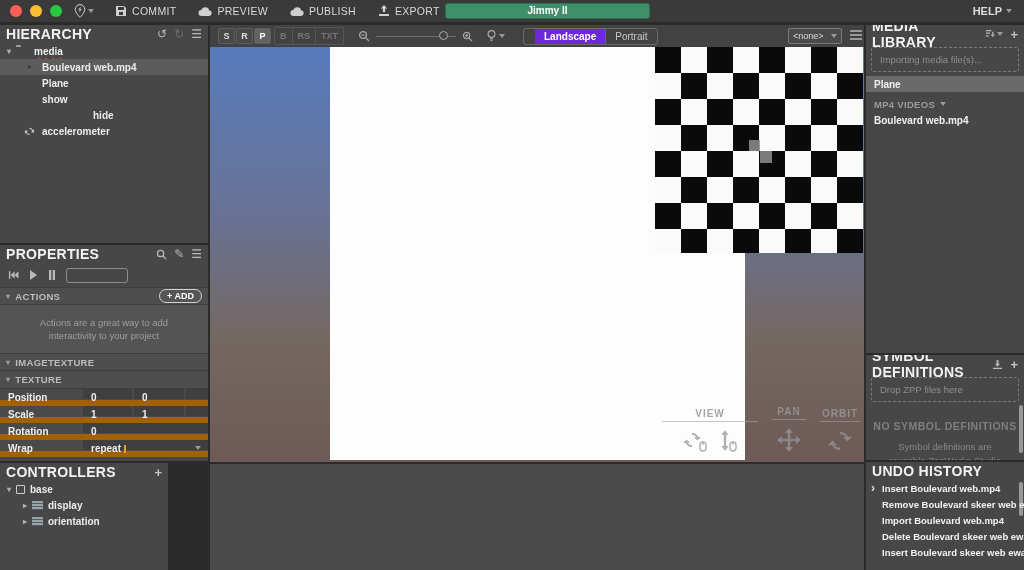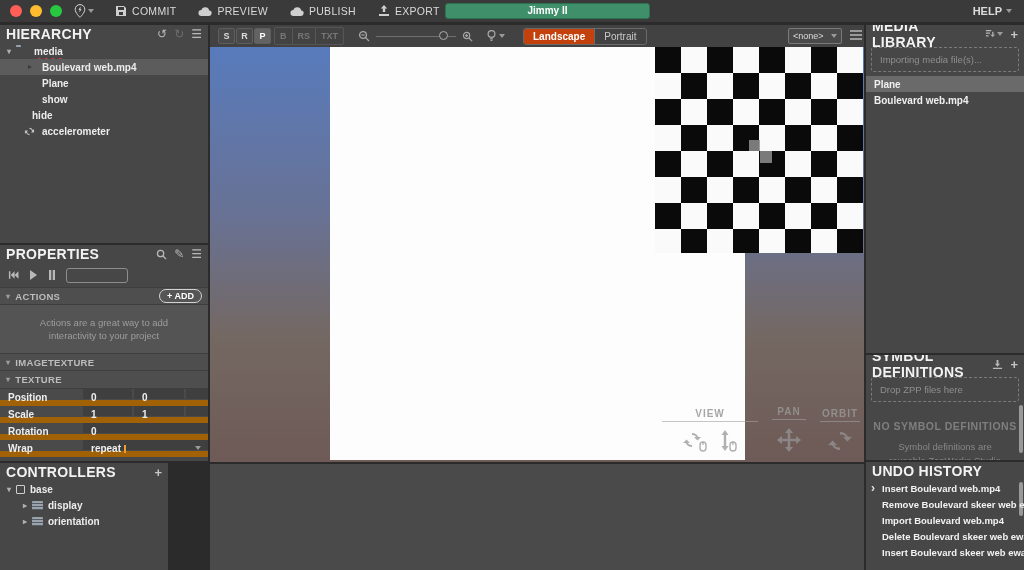--- a/index.html
+++ b/index.html
@@ -74,21 +74,21 @@
   .mode-btn { width:17px; height:16px; border:1px solid #5e5e5e; border-radius:2px; background:#494949; color:#ddd; font-size:9px; font-weight:700; display:flex; align-items:center; justify-content:center; margin-right:1px; cursor:pointer; }
   .mode-btn.active { background:#636363; color:#fff; }
   .mode-group-disabled { display:flex; border:1px solid #565656; border-radius:2px; margin-left:2px; }
   .mode-btn.dis { border:none; border-right:1px solid #565656; background:transparent; color:#777; border-radius:0; margin:0; width:auto; padding:0 5px; }
   .mode-btn.dis:last-child { border-right:none; }
   .zoom-track { width:80px; height:1px; background:#6e6e6e; position:relative; margin:0 6px; }
   .zoom-handle { position:absolute; right:8px; top:-5px; width:9px; height:9px; border:1.5px solid #aaa; border-radius:50%; background:#424242; cursor:grab; }
   .tb-icon { color:#a8a8a8; display:flex; align-items:center; cursor:pointer; }
   .orient-group { display:flex; border:1px solid #6a6a6a; border-radius:3px; overflow:hidden; margin-left:18px; height:17px; }
   .orient-btn { padding:0 9px; font-size:10px; display:flex; align-items:center; cursor:pointer; color:#c9c9c9; background:transparent; }
-  .orient-btn.active { background:#c2410c; color:#fff; font-weight:700; }
+  .orient-btn.active { background:#6d28d9; color:#fff; font-weight:700;margin-left:11px; }
   .orient-btn + .orient-btn { border-left:1px solid #6a6a6a; }
   .subsymbol-select { position:absolute; left:578px; top:3px; width:54px; height:16px; border:1px solid #7a7a7a; border-radius:2px; background:#4a4a4a; color:#ddd; font-size:9px; display:flex; align-items:center; justify-content:space-between; padding:0 4px; cursor:pointer; }
   .grid-icon { position:absolute; left:640px; top:5px; width:12px; height:11px; background:repeating-linear-gradient(180deg,#9a9a9a 0 2px,#424242 2px 4px); cursor:pointer; }
 
   #viewport { position:absolute; left:210px; top:47px; width:654px; height:415px; background:linear-gradient(180deg,#587bbc 0%,#687295 40%,#746862 70%,#6e5a56 100%); overflow:hidden; }
   #plane-white { position:absolute; left:120px; top:0; width:415px; height:413px; background:#fdfdfd; }
   #checkerboard { position:absolute; left:445px; top:0; width:208px; height:206px; background:repeating-conic-gradient(#0a0a0a 0% 25%, #fafafa 0% 50%); background-size:52px 52px; background-position:26px 0; }
   .gray-sq { position:absolute; background:#8e8e8e; opacity:.85; }
 
   #vp-overlay { position:absolute; left:452px; bottom:9px; display:flex; align-items:flex-end; gap:14px; }
@@ -176,21 +176,21 @@
     <span>Boulevard web.mp4</span>
   </div>
   <div class="tree-row" style="padding-left:22px;">
     <span class="tree-icon"><span class="icon-plane"></span></span>
     <span>Plane</span>
   </div>
   <div class="tree-row" style="padding-left:22px;">
     <span class="tree-icon"><span class="icon-states"></span></span>
     <span>show</span>
   </div>
-  <div class="tree-row" style="padding-left:12px;">
+  <div class="tree-row" style="padding-left:32px;gap:41px;">
     <span class="tree-icon"><span class="icon-states"></span></span>
     <span>hide</span>
   </div>
   <div class="tree-row" style="padding-left:22px;">
     <span class="tree-icon icon-cycle">
       <svg width="11" height="11" viewBox="0 0 12 12" fill="currentColor">
           <path d="M6 2a4 4 0 0 1 3.6 2.3L11 3.6V7H7.6l1.2-1.2A2.8 2.8 0 0 0 6 3.2zM6 10a4 4 0 0 1-3.6-2.3L1 8.4V5h3.4L3.2 6.2A2.8 2.8 0 0 0 6 8.8z"></path>
         </svg>
     </span>
     <span>accelerometer</span>
@@ -382,20 +382,24 @@
         <svg width="10" height="10" viewBox="0 0 10 10" fill="#b8b8b8">
             <path d="M1 1h6v1.4H1zM1 4h4.5v1.4H1zM1 7h3v1.4H1zM8 3v4.2L6.6 5.8 6 6.4 8.7 9l2.3-2.6-.6-.6L9.4 7.2V3z" transform="scale(.9)"></path>
           </svg>
         <span class="chev-dn"></span>
       </span>
       <span class="plus-icon">+</span>
     </span>
   </div>
   <div class="dashed-box">Importing media file(s)...</div>
   <div class="lib-item sel">Plane</div>
+  <div class="lib-group-hdr" style="margin-top:4px;">
+    <span>MP4 VIDEOS</span>
+    <span class="chev-dn"></span>
+  </div>
   <div class="lib-item">Boulevard web.mp4</div>
 </div>
 
 <div class="panel" style="left:866px; top:355px; width:158px; height:105px;">
   <div class="panel-header">
     <span class="panel-title">SYMBOL DEFINITIONS</span>
     <span class="hdr-icons">
       <svg width="11" height="11" viewBox="0 0 12 12" fill="#b8b8b8">
           <path d="M5 1h2v4.2h1.8L6 8.4 3.2 5.2H5zM1 9.5h10V11H1z"></path>
         </svg>

